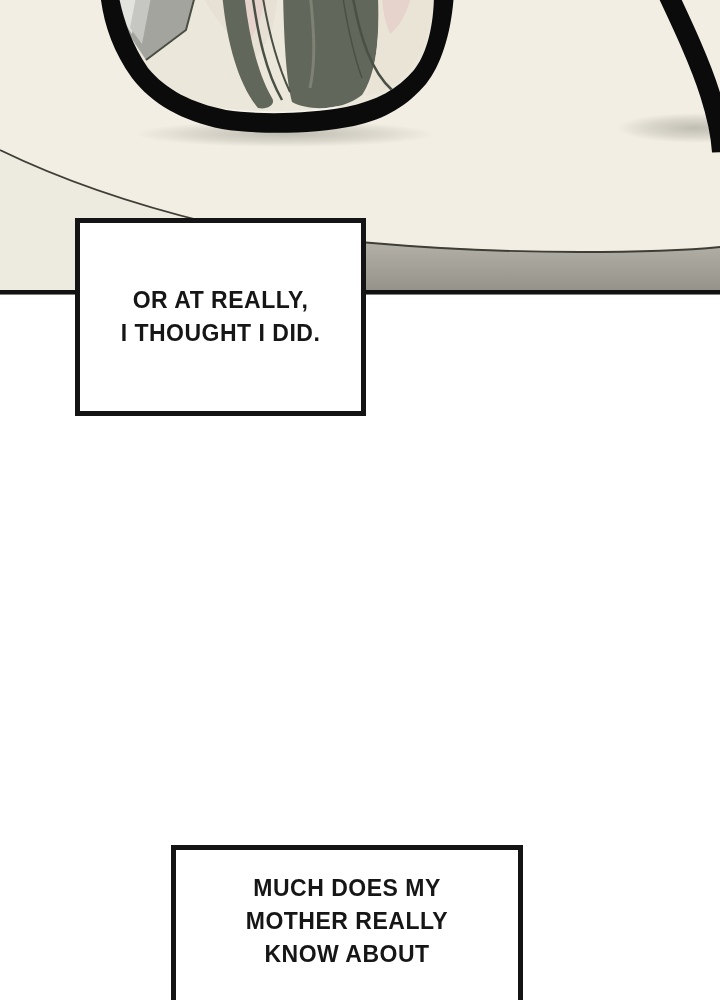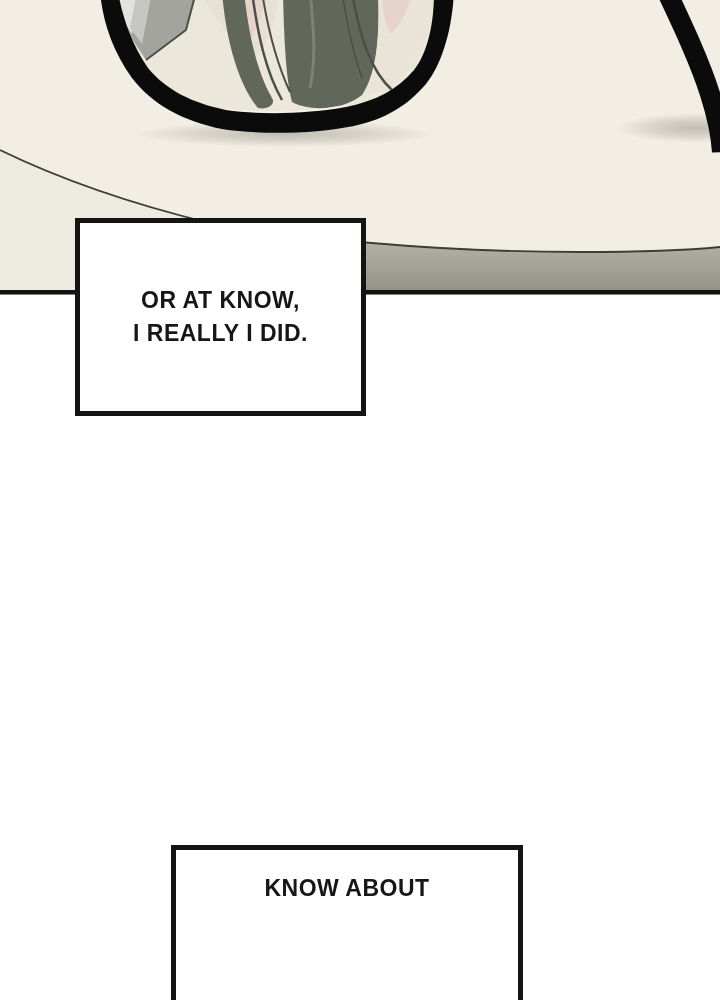--- a/index.html
+++ b/index.html
@@ -71,21 +71,23 @@
 
     <path fill-rule="evenodd" d="M100,-8 C103,22 112,50 132,78 C152,104 182,121 222,129 C260,135 314,134 354,126 C386,119 408,105 426,84 C442,64 452,30 454,-8 Z
              M118,-8 C122,14 130,42 148,68 C166,90 192,103 226,110 C260,115 308,114 346,107 C376,101 398,89 414,70 C426,55 434,28 434,-8 Z" fill="#0b0b0b"></path>
 
     <path d="M666,-10 C682,24 700,62 710,94 C717,116 721,136 722,152" stroke="#0b0b0b" stroke-width="20" fill="none"></path>
 
     <rect x="0" y="290" width="720" height="4.5" fill="#121212"></rect>
   </svg>
 
   <div class="caption caption-1">
-    <span>OR AT KNOW,</span>
-    <span>I REALLY I DID.</span>
+    <span>OR AT REALLY,</span>
+    <span>I THOUGHT I DID.</span>
   </div>
 
   <div class="caption caption-2">
+    <span>MUCH DOES MY</span>
+    <span>MOTHER REALLY</span>
     <span>KNOW ABOUT</span>
   </div>
 
 </div>
 
 </body></html>

